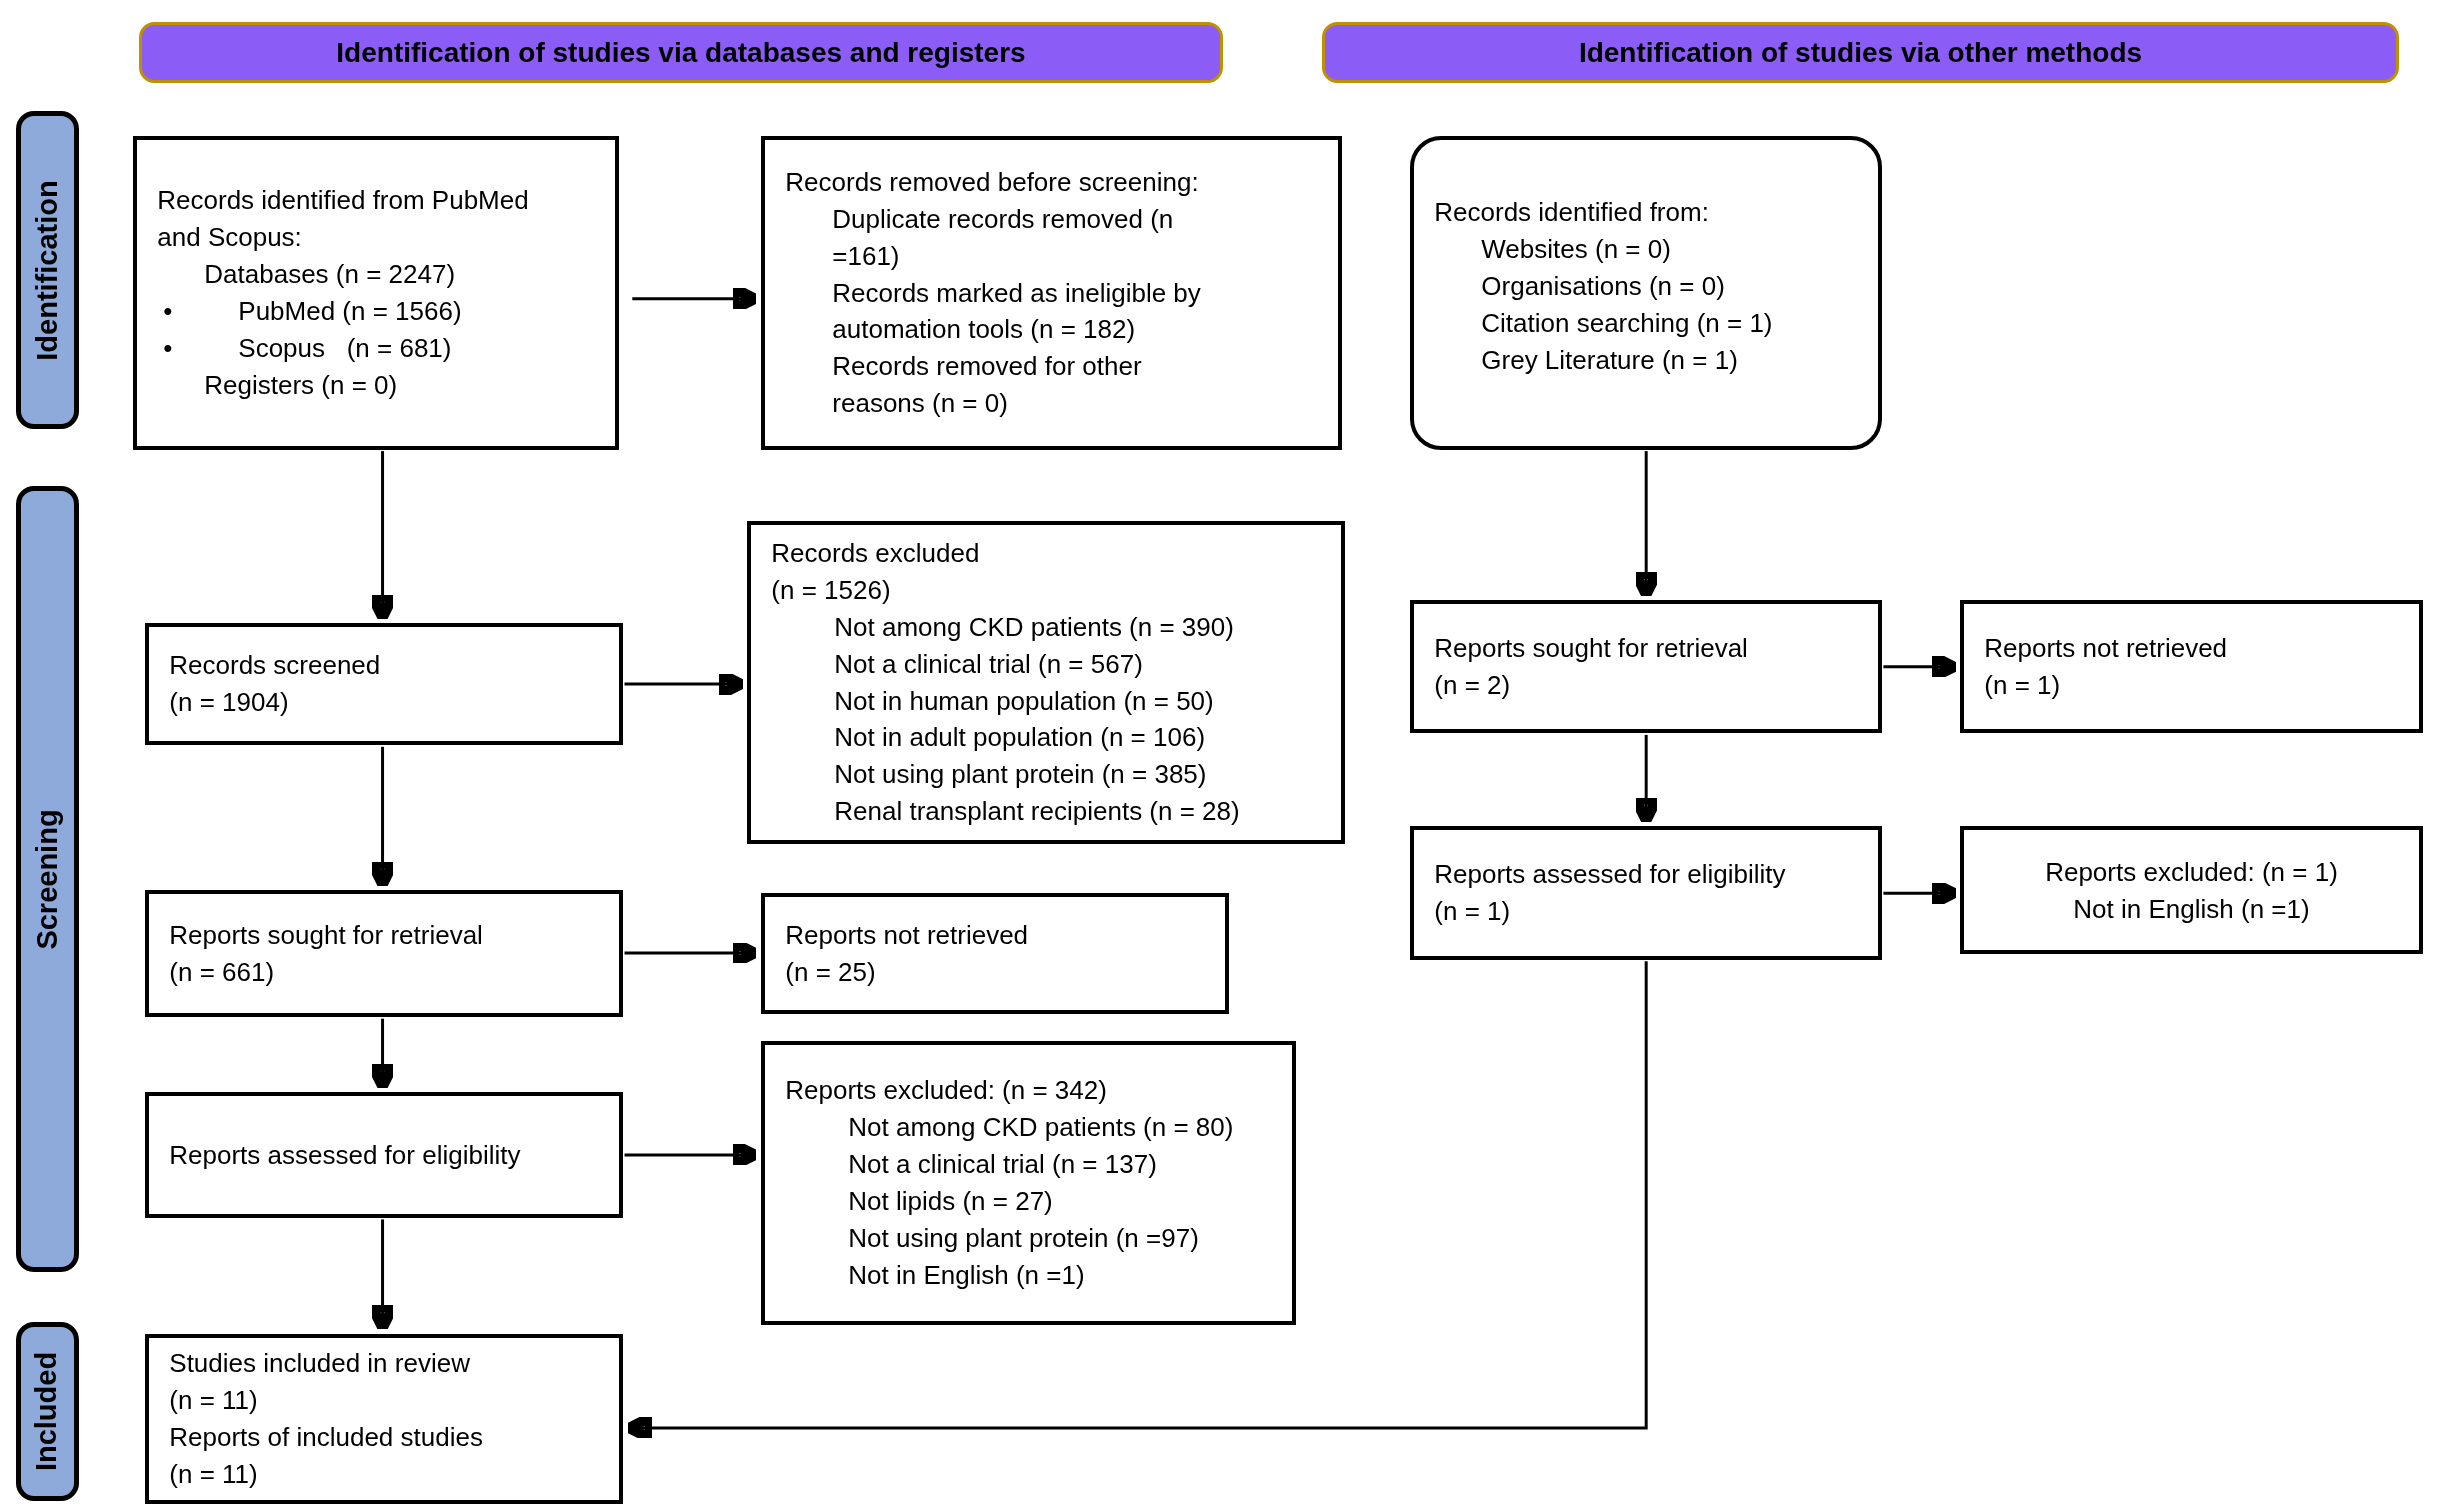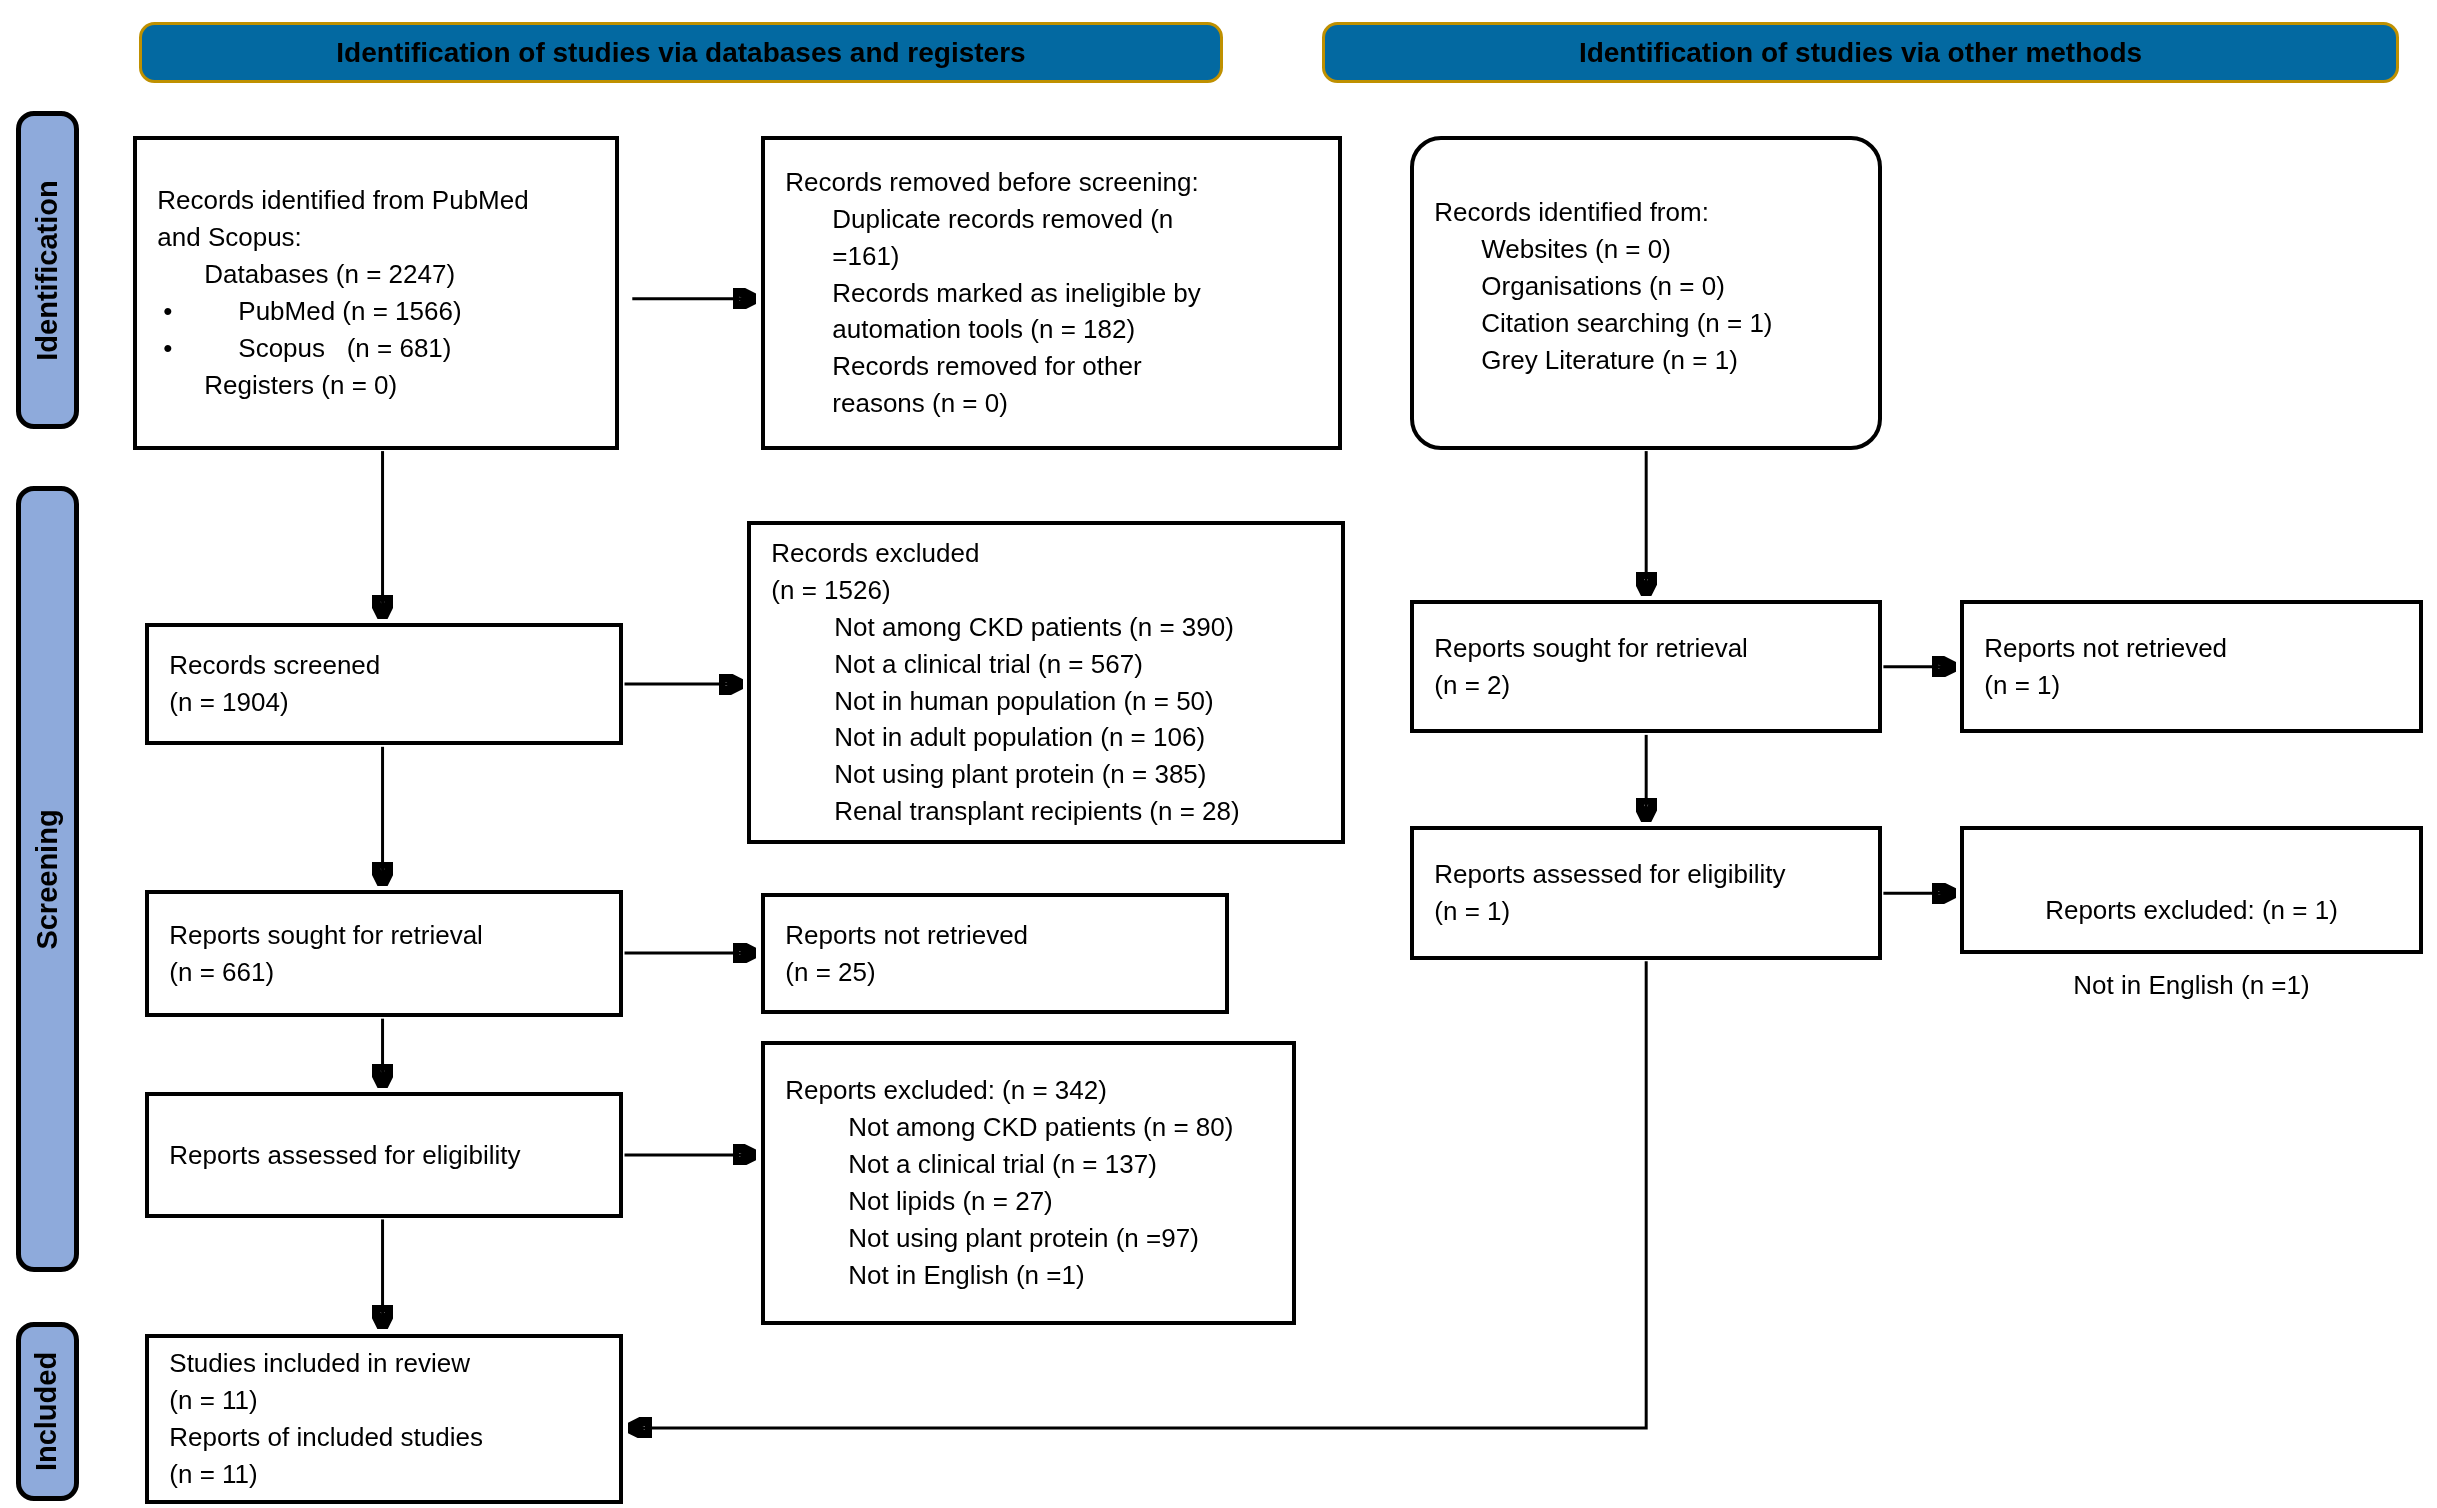--- a/index.html
+++ b/index.html
@@ -7,21 +7,21 @@
     position:relative;
     width:2438px;height:1508px;
     background:#ffffff;
     font-family:"Liberation Sans", sans-serif;
     color:#000;
     overflow:hidden;
   }
   
   .banner{
     position:absolute;
-    background:#0369a1;
+    background:#8b5cf6;
     border:3.6px solid #BF9000;
     border-radius:15.5px;
     display:flex;align-items:center;justify-content:center;
     font-size:28px;font-weight:bold;
     box-sizing:border-box;
     text-align:center;
   }
   
   .stage{
     position:absolute;
@@ -46,21 +46,21 @@
     font-size:26px;
     padding:10.8px 20.3px;
   }
   .box .line{line-height:1.42;white-space:pre-wrap;}
   .ind0{padding-left:0;}
   .ind1{padding-left:47px;}
   .ind2{padding-left:63px;}
   .has-bullet{display:flex;padding-left:6px;}
   .has-bullet .bullet{flex:0 0 75px;}
   .center-text{text-align:center;}
-  .center-text .line{padding-left:0;margin-top:38px;}
+  .center-text .line{padding-left:0;}
   
   #arrows{position:absolute;left:0;top:0;width:2438px;height:1508px;pointer-events:none;}
   #arrows path{stroke:#000000;stroke-width:5;fill:none;}
 </style>
 </head>
 <body>
 
 <div id="canvas">
 
   <div class="banner" style="left:139px;top:22px;width:1084px;height:61px;">

